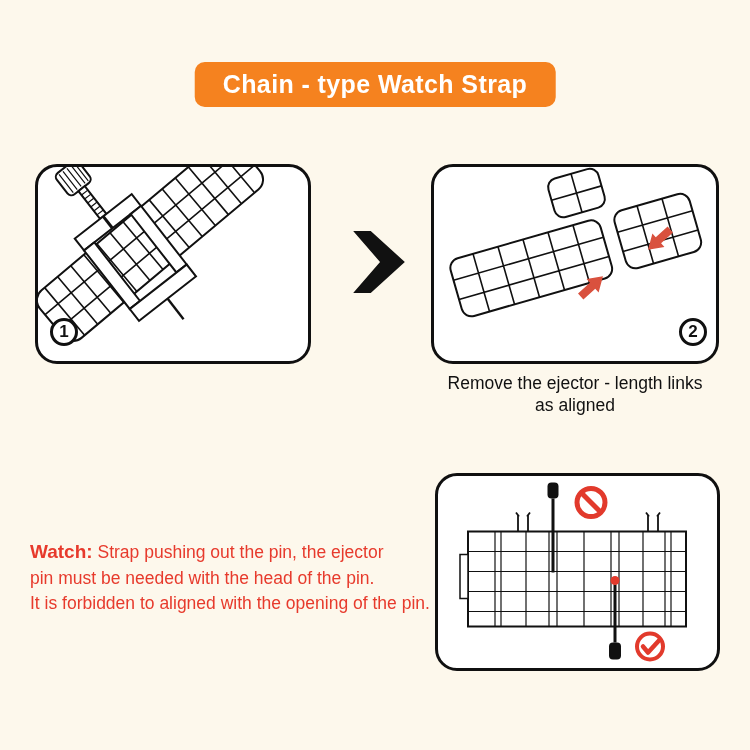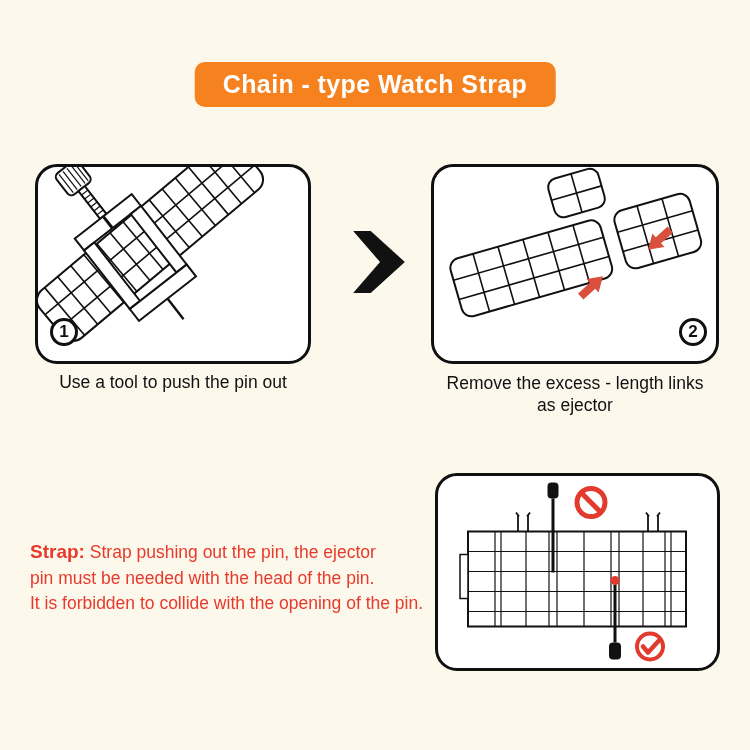--- a/index.html
+++ b/index.html
@@ -115,33 +115,32 @@
       </g>
       <g transform="translate(243,70) rotate(138)">
         <path d="M0 6 H16 V1 L30 10 L16 19 V14 H0 Z" fill="#d9513e"></path>
       </g>
     </svg>
     <div class="badge" id="badge2">
       <span>2</span>
     </div>
   </div>
 
-  <div class="caption" id="caption1">Use a tool to push the pin out</div>
   <div class="caption" id="caption2">
-    <div>Remove the excess - length links</div>
-    <div>as ejector</div>
+    <div>Remove the ejector - length links</div>
+    <div>as aligned</div>
   </div>
 
   <div class="note">
     <div>
-      <span class="note-label">Strap:</span>
+      <span class="note-label">Watch:</span>
       <span>Strap pushing out the pin, the ejector</span>
     </div>
     <div>pin must be needed with the head of the pin.</div>
-    <div>It is forbidden to collide with the opening of the pin.</div>
+    <div>It is forbidden to aligned with the opening of the pin.</div>
   </div>
 
   <div class="panel" id="panel3">
     <svg viewBox="0 0 279 191">
 
       <g fill="#fff" stroke="#111">
         <rect x="30" y="55" width="218" height="95" stroke-width="2"></rect>
         <rect x="22" y="78" width="8" height="44" stroke-width="1.5"></rect>
 
         <path fill="none" stroke-width="1.2" d="M57 55 V150 M63 55 V150 M111 55 V150 M119 55 V150

